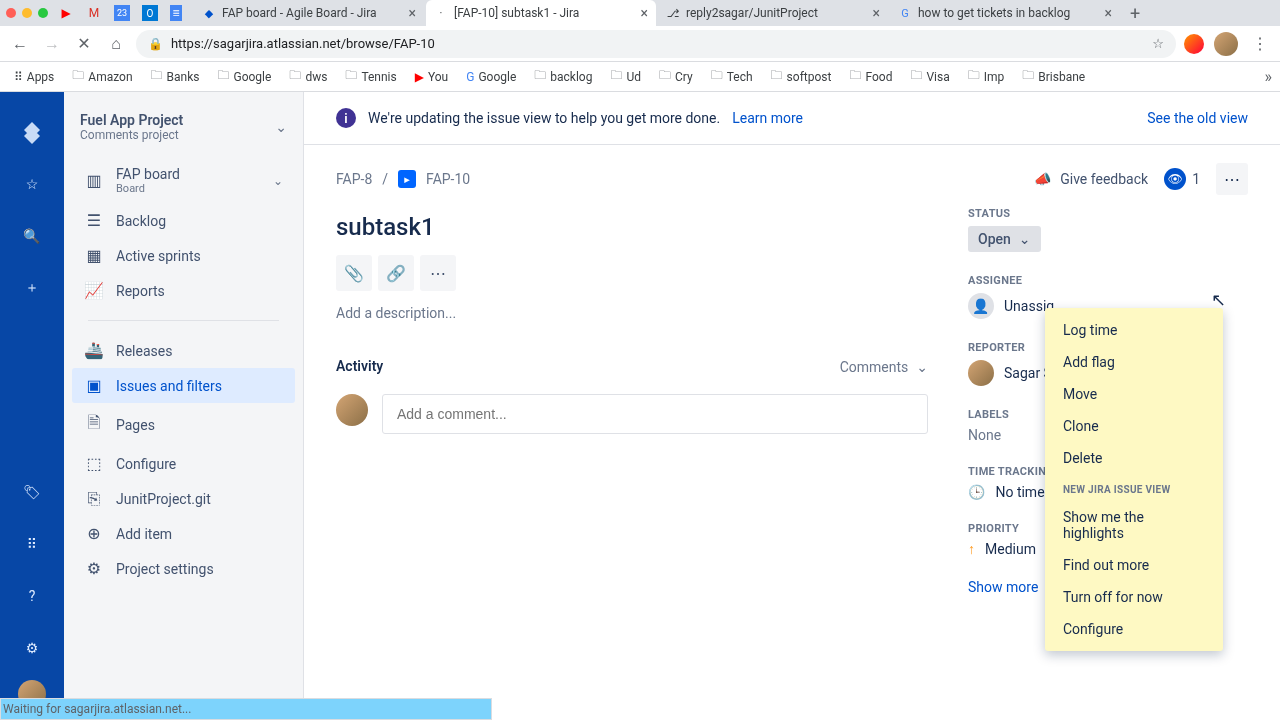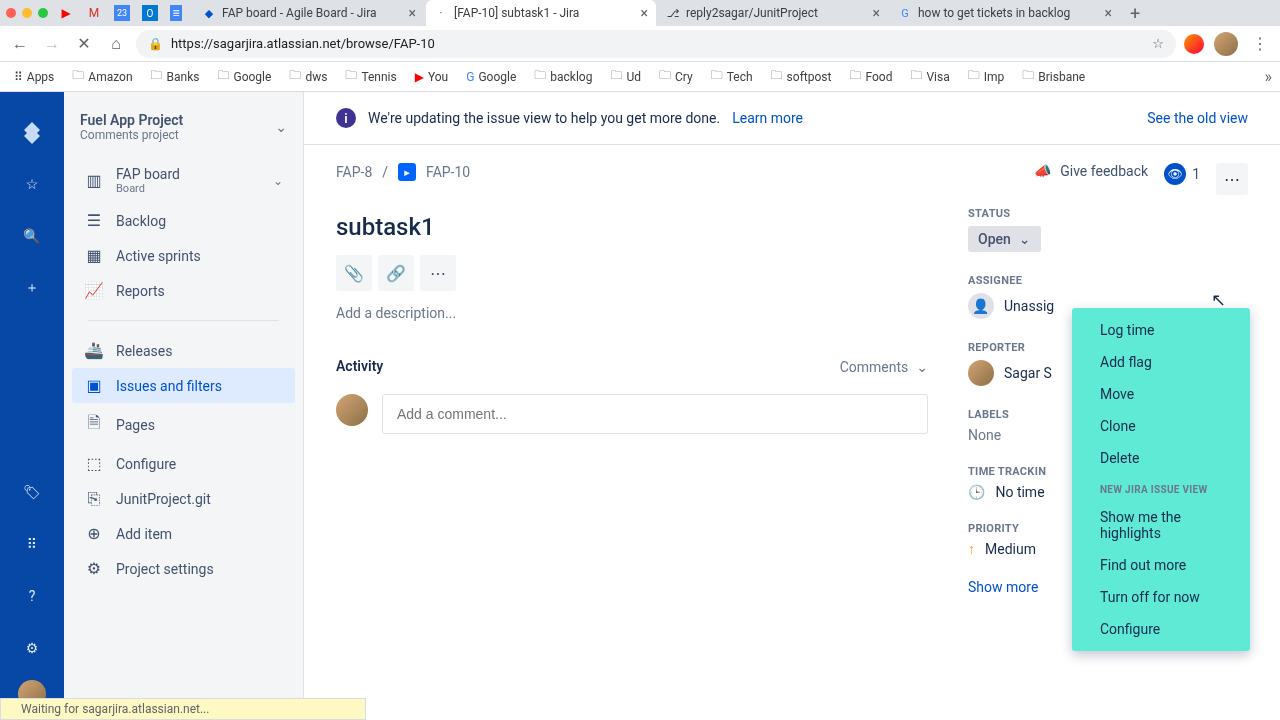--- a/index.html
+++ b/index.html
@@ -56,21 +56,21 @@
 .nav-sub { font-size: 11px; color: #6b778c; display: block; }
 .nav-divider { height: 1px; background: #dfe1e6; margin: 12px 16px; }
 
 .main { flex: 1; overflow-y: auto; position: relative; }
 .banner { display: flex; align-items: center; padding: 16px 32px; gap: 12px; border-bottom: 1px solid #dfe1e6; }
 .banner-icon { width: 20px; height: 20px; background: #403294; color: #fff; border-radius: 50%; display: inline-flex; align-items: center; justify-content: center; font-size: 13px; font-weight: 600; }
 .banner-msg { color: #172b4d; }
 .banner-link { color: #0052cc; cursor: pointer; }
 .banner-old { margin-left: auto; color: #0052cc; cursor: pointer; }
 
-.issue-top-row { display: flex; align-items: flex-start; padding: 18px 32px 0; gap: 16px; }
+.issue-top-row { display: flex; align-items: center; padding: 18px 32px 0; gap: 16px; }
 .breadcrumb { display: flex; align-items: center; gap: 10px; color: #6b778c; font-size: 14px; }
 .crumb-link { color: #6b778c; }
 .crumb-icon { width: 18px; height: 18px; background: #0065ff; border-radius: 3px; display: inline-flex; align-items: center; justify-content: center; color: #fff; font-size: 11px; }
 .top-spacer { flex: 1; }
 .feedback { display: flex; align-items: center; gap: 8px; color: #42526e; }
 .watchers { display: flex; align-items: center; gap: 6px; color: #42526e; }
 .watch-icon { width: 22px; height: 22px; background: #0052cc; border-radius: 50%; display: inline-flex; align-items: center; justify-content: center; color: #fff; font-size: 12px; }
 .more-btn { width: 32px; height: 32px; display: inline-flex; align-items: center; justify-content: center; border-radius: 3px; cursor: pointer; background: #f4f5f7; font-size: 16px; }
 
 .content-row { display: flex; padding: 12px 32px 32px; gap: 40px; }
@@ -92,27 +92,27 @@
 .field-block { margin-bottom: 22px; }
 .status-pill { display: inline-flex; align-items: center; gap: 8px; background: #dfe1e6; padding: 5px 10px; border-radius: 3px; color: #42526e; font-weight: 500; }
 .avatar-sm { width: 26px; height: 26px; border-radius: 50%; background: #dfe1e6; display: inline-flex; align-items: center; justify-content: center; color: #6b778c; }
 .avatar-user { background: linear-gradient(135deg,#d4a574,#8b6f47); }
 .val-row { display: flex; align-items: center; gap: 10px; color: #172b4d; }
 .val-none { color: #6b778c; }
 .prio-icon { color: #ff991f; font-weight: 700; }
 .show-more { color: #0052cc; cursor: pointer; }
 
 
-.dropdown { position: absolute; top: 216px; right: 30px; width: 178px; background: #5eead4; border-radius: 3px; box-shadow: 0 4px 12px rgba(9,30,66,0.25); padding: 6px 14px; z-index: 100; }
+.dropdown { position: absolute; top: 216px; right: 57px; width: 178px; background: #fef9c3; border-radius: 3px; box-shadow: 0 4px 12px rgba(9,30,66,0.25); padding: 6px 4px; z-index: 100; }
 .dd-item { padding: 8px 14px; color: #172b4d; cursor: pointer; }
 .dd-header { padding: 10px 14px 6px; font-size: 10px; font-weight: 700; color: #6b778c; letter-spacing: 0.3px; }
 
 .cursor { position: absolute; top: 197px; right: 54px; font-size: 18px; z-index: 200; pointer-events: none; }
 
-.status-bar { position: absolute; bottom: 0; left: 0; background: #fef9c3; border: 1px solid #dadce0; padding: 3px 20px; font-size: 12px; color: #5f6368; width: 366px; }
+.status-bar { position: absolute; bottom: 0; left: 0; background: #7dd3fc; border: 1px solid #dadce0; padding: 3px 2px; font-size: 12px; color: #5f6368; width: 492px; }
 </style>
 </head>
 <body>
 
 <div class="tab-strip">
   <div class="win-dots">
     <div class="win-dot dot-r"></div>
     <div class="win-dot dot-y"></div>
     <div class="win-dot dot-g"></div>
   </div>

